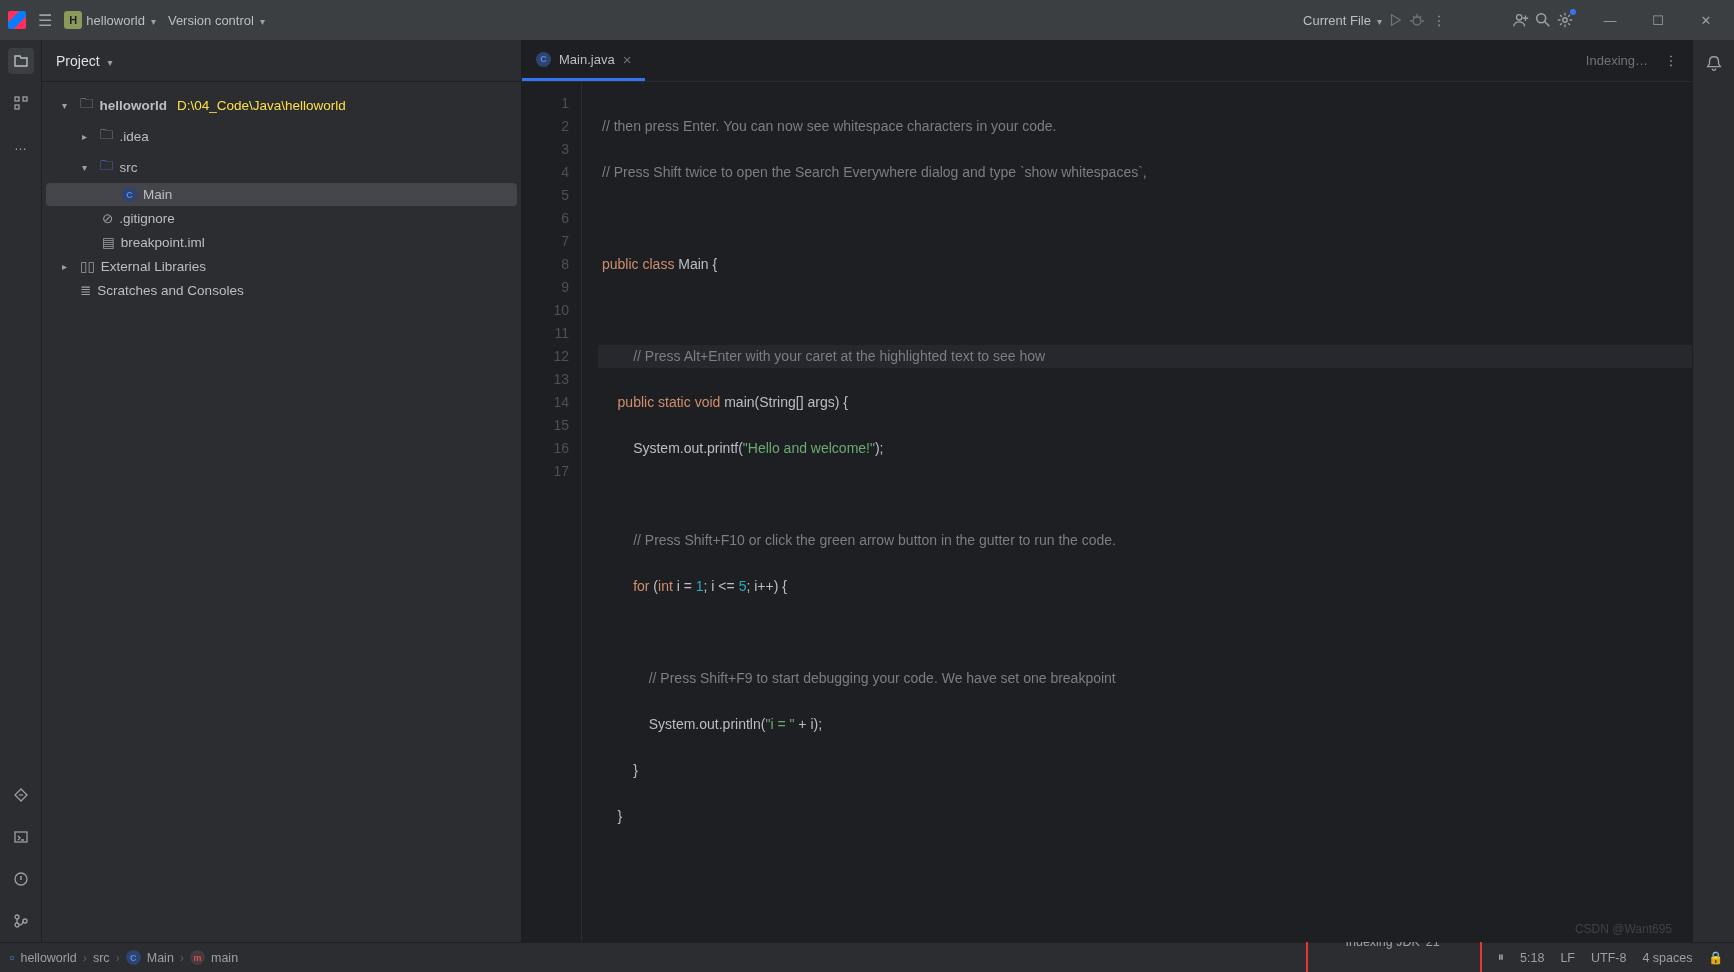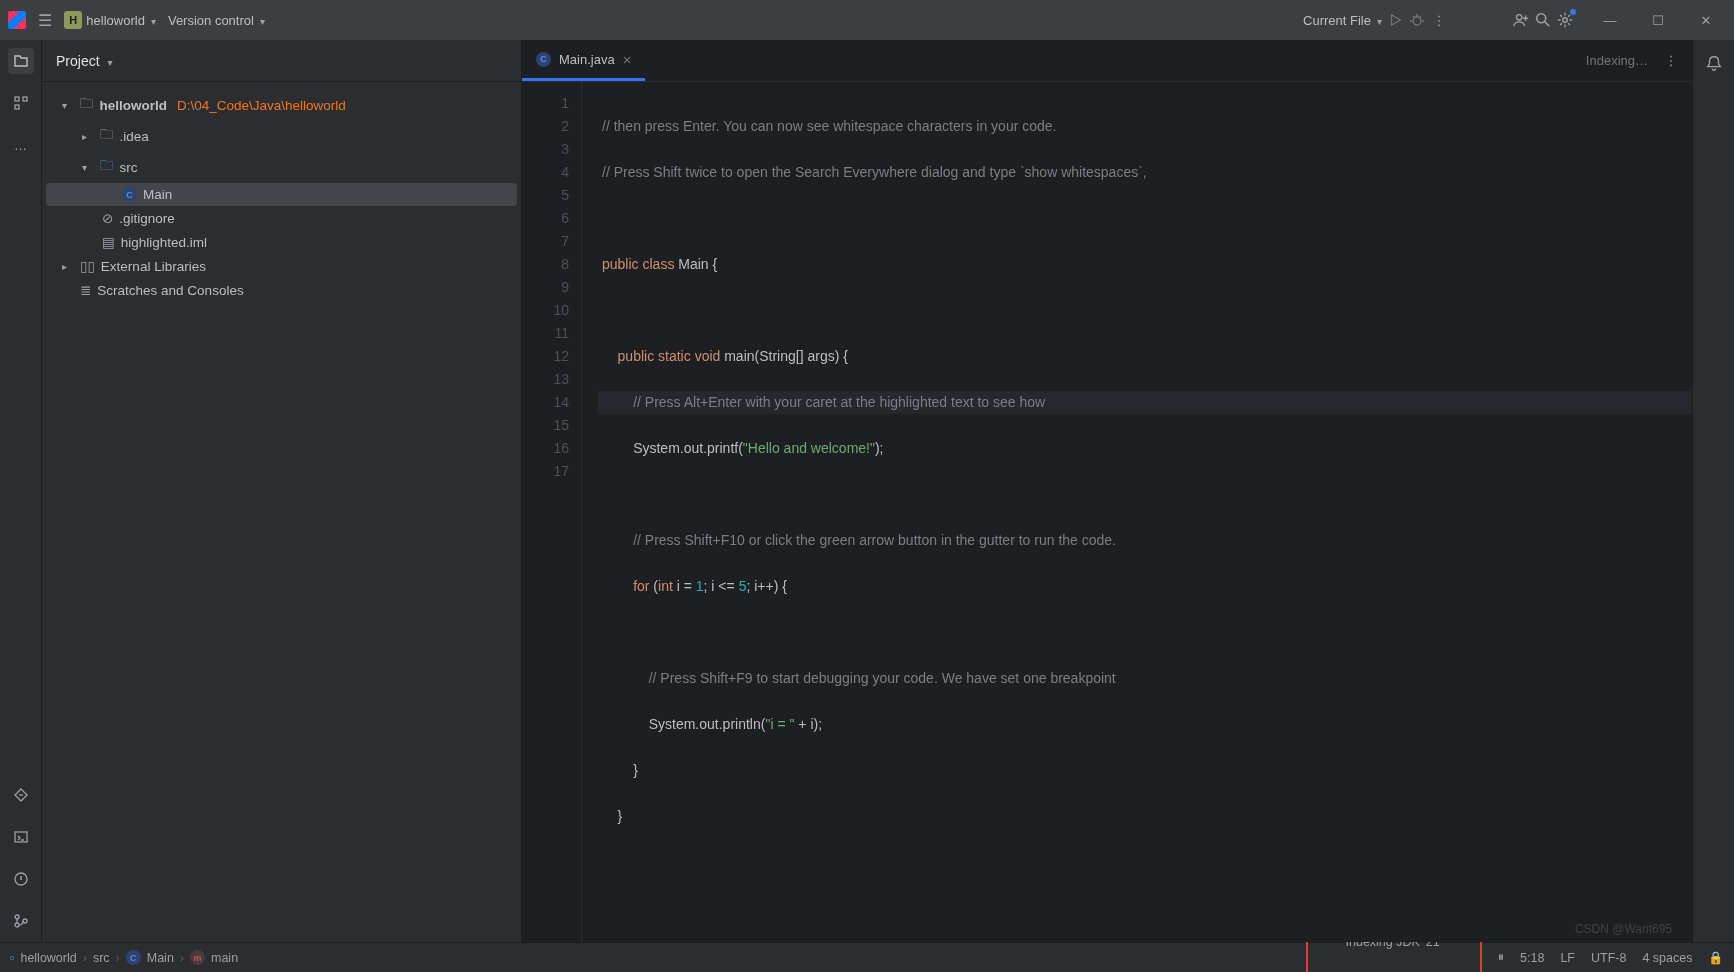--- a/index.html
+++ b/index.html
@@ -26,21 +26,21 @@
 .tool { width:26px; height:26px; display:flex; align-items:center; justify-content:center; border-radius:4px; cursor:pointer; color:#9aa0a6; }
 .tool.active { background:#3c3f41; }
 
 .project { width:480px; background:#2b2d30; border-right:1px solid #1e1f22; display:flex; flex-direction:column; }
 .project-header { height:42px; display:flex; align-items:center; padding:17px 14px; gap:6px; font-size:14px; color:#dfe1e5; border-bottom:1px solid #1e1f22; }
 .tree { flex:1; padding:8px 4px; font-size:13.5px; overflow:auto; }
 .tree-item { display:flex; align-items:center; gap:6px; padding:4px 8px; border-radius:4px; white-space:nowrap; cursor:pointer; }
 .tree-item.selected { background:#43454a; }
 .tree-item .chev { width:12px; color:#9aa0a6; font-size:10px; }
 .tree-item .tlabel { color:#bcbec4; }
-.tree-item .tpath { color:#f97316; margin-left:4px; }
+.tree-item .tpath { color:#fde047; margin-left:4px; }
 .ind1 { padding-left:16px; } .ind2 { padding-left:36px; } .ind3 { padding-left:56px; } .ind4 { padding-left:76px; }
 .folder-ico { color:#9aa0a6; }
 .class-ico { width:15px; height:15px; background:#2e436e; color:#548af7; border-radius:50%; display:flex; align-items:center; justify-content:center; font-size:9px; font-weight:bold; }
 .method-ico { width:15px; height:15px; background:#4a3a3f; color:#c75450; border-radius:50%; display:flex; align-items:center; justify-content:center; font-size:9px; font-weight:bold; }
 
 .editor-area { flex:1; display:flex; flex-direction:column; background:#1e1f22; position:relative; }
 .tabs { height:42px; border-bottom:1px solid #2b2d30; display:flex; align-items:stretch; }
 .tab { display:flex; align-items:center; gap:8px; padding:0 14px; border-bottom:3px solid #3574f0; cursor:pointer; }
 .tab .tab-close { color:#6f737a; font-size:15px; cursor:pointer; }
 .tabs-right { margin-left:auto; display:flex; align-items:center; padding:12px 12px; gap:14px; }
@@ -203,21 +203,21 @@
       <div class="tree-item ind4 selected">
         <span class="class-ico">C</span>
         <span class="tlabel">Main</span>
       </div>
       <div class="tree-item ind3">
         <span style="color:#9aa0a6">⊘</span>
         <span class="tlabel">.gitignore</span>
       </div>
       <div class="tree-item ind3">
         <span style="color:#9aa0a6">▤</span>
-        <span class="tlabel">highlighted.iml</span>
+        <span class="tlabel">breakpoint.iml</span>
       </div>
       <div class="tree-item ind1">
         <span class="chev">▸</span>
           <span style="color:#9aa0a6">▯▯</span>
         <span class="tlabel">External Libraries</span>
       </div>
       <div class="tree-item ind1">
         <span style="width:12px"></span>
           <span style="color:#9aa0a6">≣</span>
         <span class="tlabel">Scratches and Consoles</span>
@@ -258,22 +258,22 @@
           <div>15</div>
           <div>16</div>
         <div>17</div>
       </div>
       <div class="code">
 <div class="line"><span class="c-comment">// then press Enter. You can now see whitespace characters in your code.</span></div>
 <div class="line"><span class="c-comment">// Press Shift twice to open the Search Everywhere dialog and type `show whitespaces`,</span></div>
 <div class="line"></div>
 <div class="line"><span class="c-key">public</span> <span class="c-key">class</span> <span>Main {</span></div>
 <div class="line"></div>
+<div class="line hl">        <span class="c-comment">// Press Alt+Enter with your caret at the highlighted text to see how</span></div>
 <div class="line">    <span class="c-key">public</span> <span class="c-key">static</span> <span class="c-type">void</span> <span>main(String[] args) {</span></div>
-<div class="line hl">        <span class="c-comment">// Press Alt+Enter with your caret at the highlighted text to see how</span></div>
 <div class="line">        <span>System.out.printf(</span><span class="c-str">"Hello and welcome!"</span><span>);</span></div>
 <div class="line"></div>
 <div class="line">        <span class="c-comment">// Press Shift+F10 or click the green arrow button in the gutter to run the code.</span></div>
 <div class="line">        <span class="c-key">for</span> <span>(</span><span class="c-type">int</span><span> i = </span><span class="c-num">1</span><span>; i &lt;= </span><span class="c-num">5</span><span>; i++) {</span></div>
 <div class="line"></div>
 <div class="line">            <span class="c-comment">// Press Shift+F9 to start debugging your code. We have set one breakpoint</span></div>
 <div class="line">            <span>System.out.println(</span><span class="c-str">"i = "</span><span> + i);</span></div>
 <div class="line">        <span>}</span></div>
 <div class="line">    <span>}</span></div>
 

